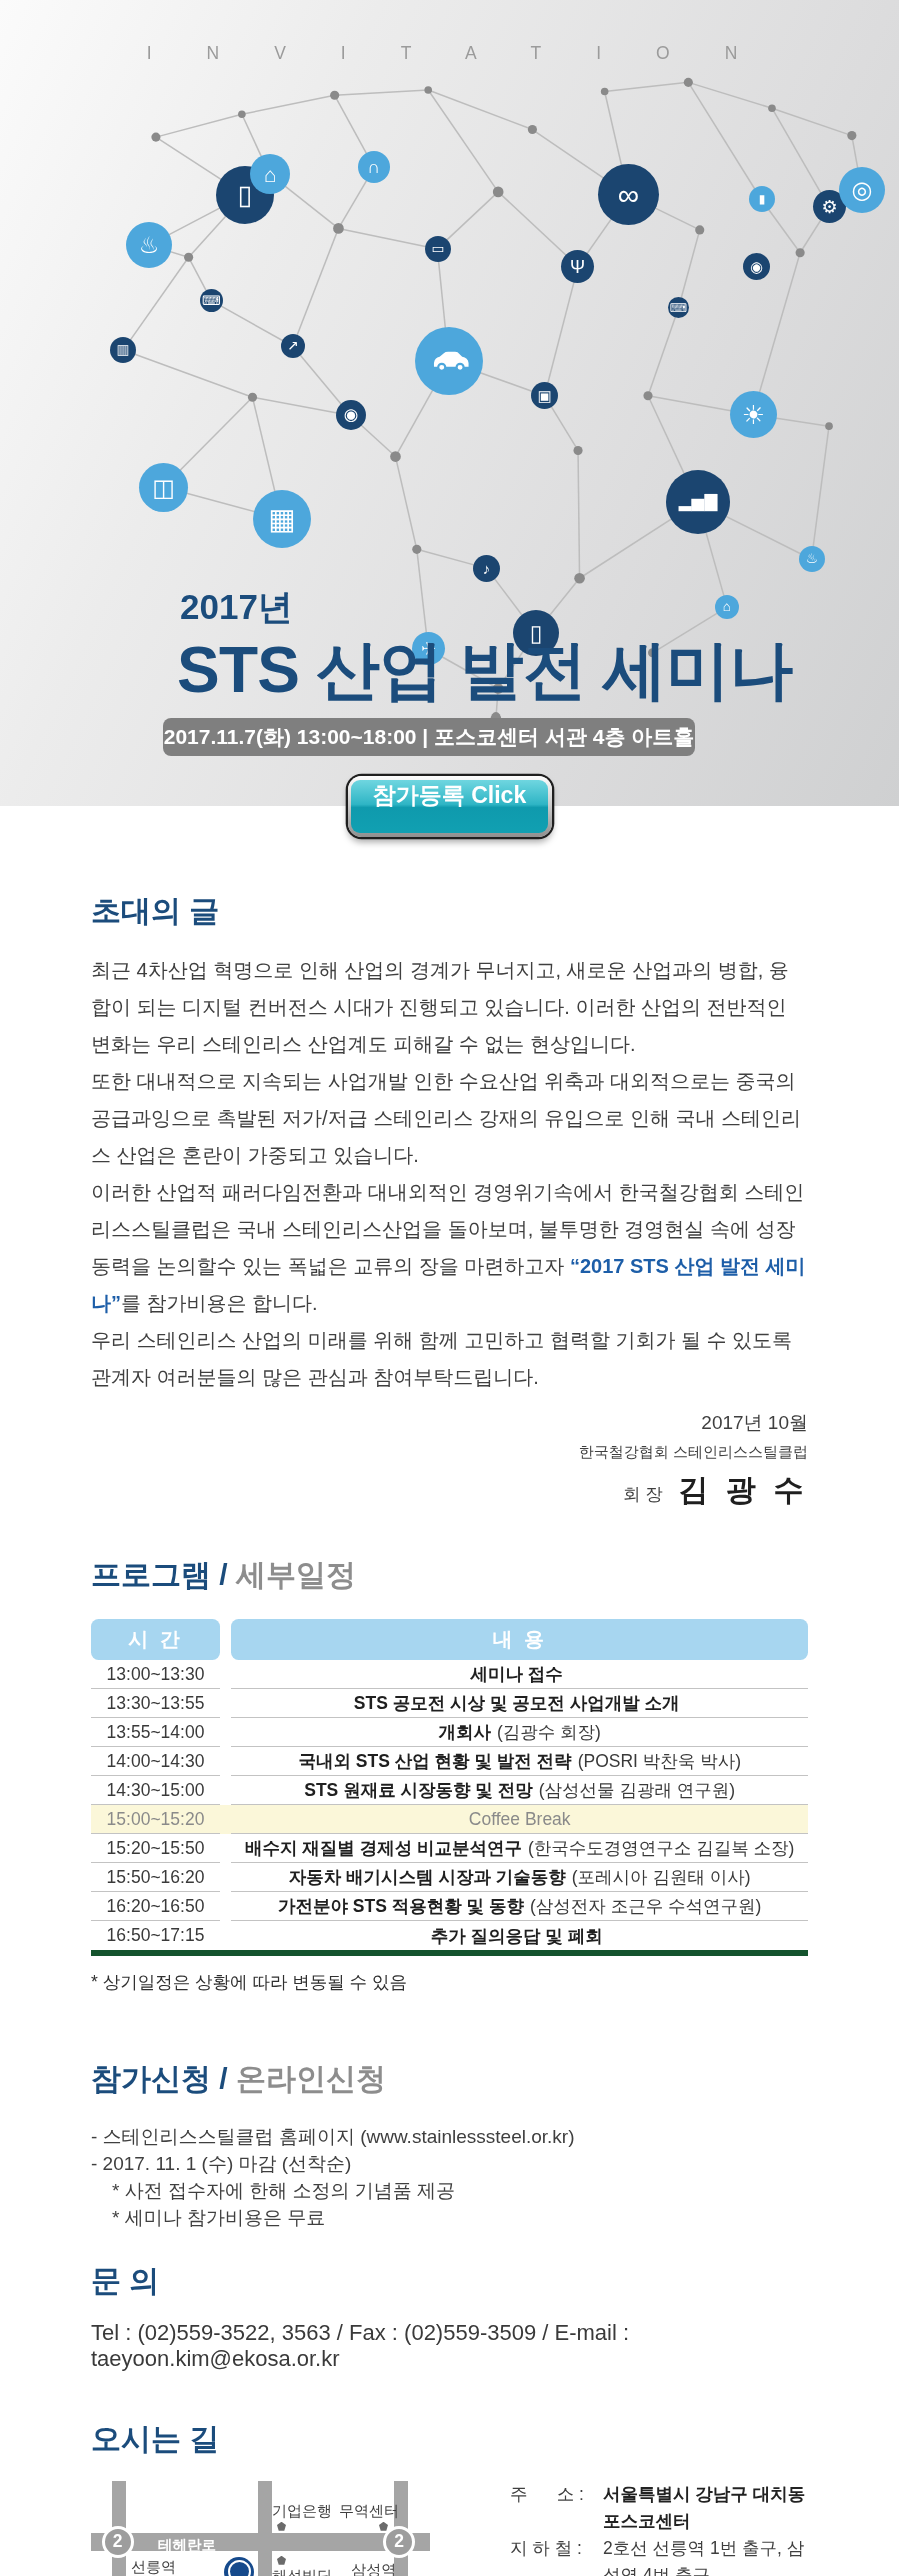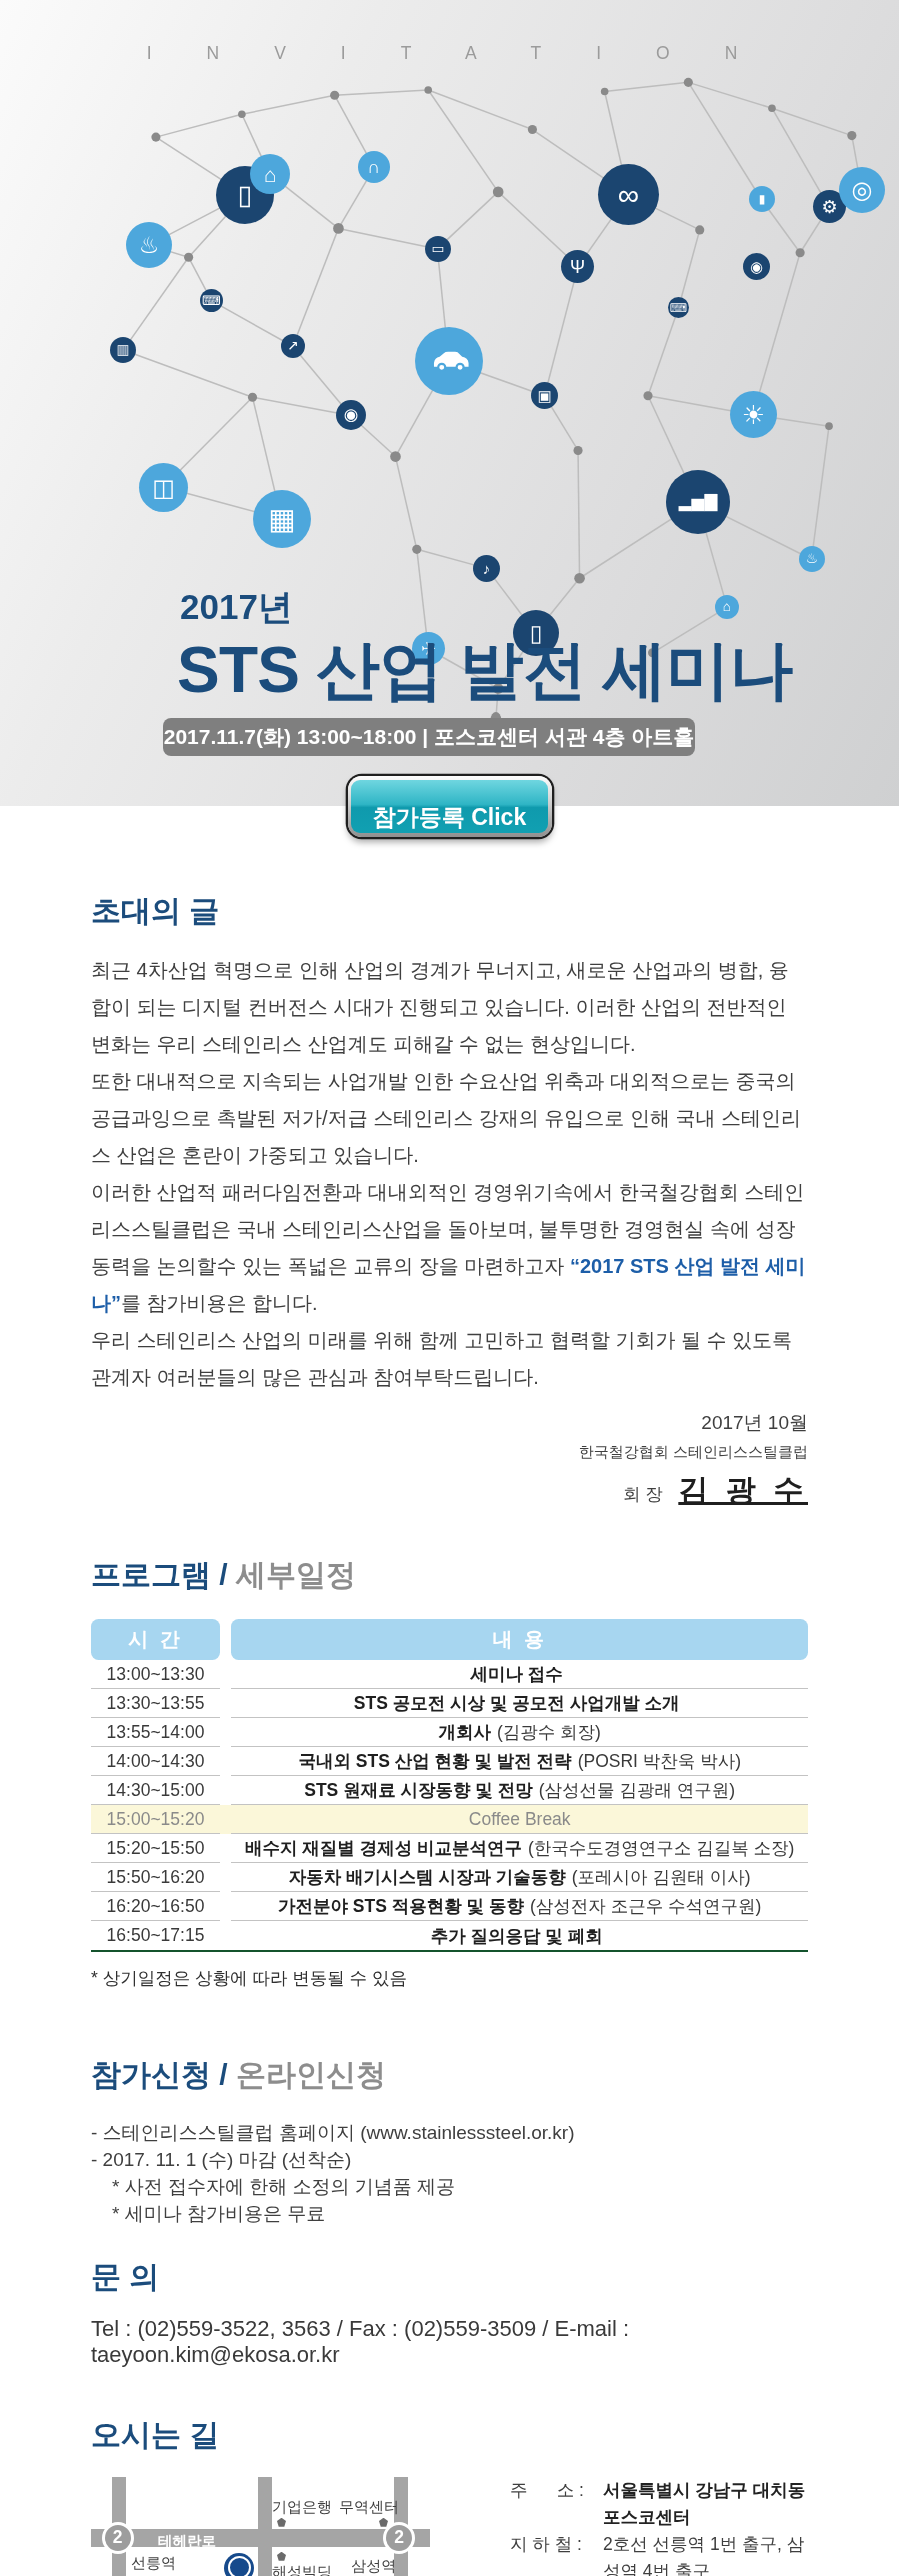--- a/index.html
+++ b/index.html
@@ -18,38 +18,38 @@
   .nicon.nv { background:#1b4570; }
   .hero-year { position:absolute; left:180px; top:584px; font-size:35px; font-weight:bold; color:#1b4c7c; z-index:2;}
   .hero-title { position:absolute; left:177px; top:627px; font-size:64px; font-weight:bold; color:#1b4c7c; letter-spacing:-0.8px; z-index:2;}
   .event-bar { position:absolute; left:163px; top:718px; width:532px; height:38px; background:#7f7f7f;
     color:#fff; font-size:21px; font-weight:bold; display:flex; align-items:center; justify-content:center; z-index:2;border-radius:8px;}
   .register-btn { position:absolute; left:50%; transform:translateX(-50%); top:776px; width:204px; height:61px;
     border-radius:13.7px; background:linear-gradient(180deg,#fdfdfd 0%,#cfcfcf 45%,#8f8f8f 100%);
     padding:3.8px; box-shadow:0 0 0 2.3px #1f1f1f, 0 4.6px 7.6px rgba(0,0,0,.35); cursor:pointer; z-index:3; }
   .register-btn .inner { width:100%; height:100%; border-radius:9px;
     background:linear-gradient(180deg,#6fd6e0 0%,#2fb5c5 46%,#0f9aad 52%,#11a0b2 100%);
-    display:flex; align-items:flex-end; justify-content:center; color:#fff; font-size:23px; font-weight:bold; }
+    display:flex; align-items:flex-start; justify-content:center; color:#fff; font-size:23px; font-weight:bold; }
 
   
   main { margin-left:91px; width:717px; }
   .sec-h { font-size:30px; font-weight:bold; color:#1b4c7c; }
   .sec-h .sub { color:#8d8d8d; font-weight:600; }
 
   #greeting .sec-h { margin-top:85px; }
   .paras { margin-top:20px; font-size:20px; line-height:37px; color:#3f3f3f; }
   .paras .mark { color:#1d5ea8; font-weight:bold; }
   .sign { margin-top:12px; text-align:right; color:#3f3f3f; }
   .sign-date { font-size:19px; line-height:29px; }
   .sign-org { font-size:15px; line-height:30px; }
   .sign-name-row { margin-top:3px; font-size:17.5px; }
-  .sign-name { font-size:30px; font-weight:bold; color:#1f1f1f; letter-spacing:4.6px; margin-left:10.7px;text-decoration:underline; }
+  .sign-name { font-size:30px; font-weight:bold; color:#1f1f1f; letter-spacing:4.6px; margin-left:10.7px; }
 
   #program .sec-h { margin-top:44px; }
-  .ptable { margin-top:23px; border-bottom:2px solid #14532d;text-align:right; }
+  .ptable { margin-top:23px; border-bottom:6px solid #14532d;text-align:right; }
   .phead { display:flex; gap:11.4px; }
   .phead .th { background:#a7d6f0; color:#fff; font-weight:bold; font-size:20px; height:41px;
     border-radius:7.6px; display:flex; align-items:center; justify-content:center; letter-spacing:3px; }
   .col-time { width:129px; flex:none; }
   .col-content { flex:1; }
   .prow { display:flex; gap:11.4px; }
   .prow > div { height:29px; display:flex; align-items:center; justify-content:center;
     border-bottom:1.5px solid #c3c3c3; font-size:17.5px; color:#3a3a3a; }
   .prow:last-child > div { border-bottom:none; }
   .prow .pc b { color:#1f1f1f; margin-right:6px; }

